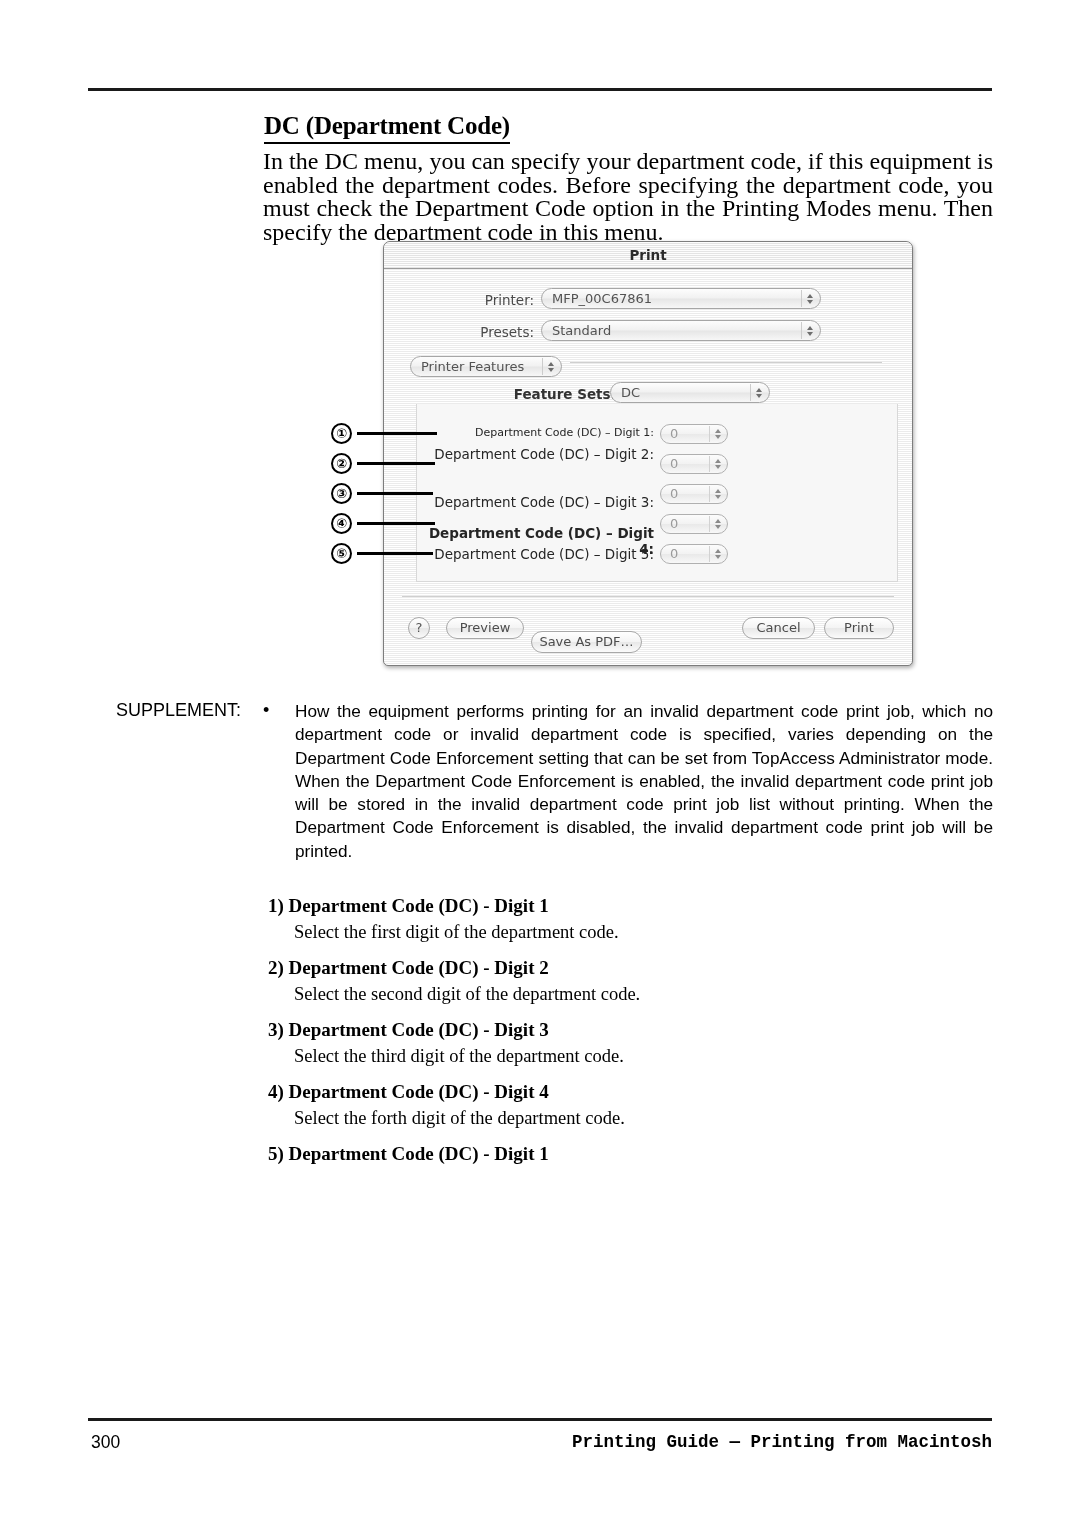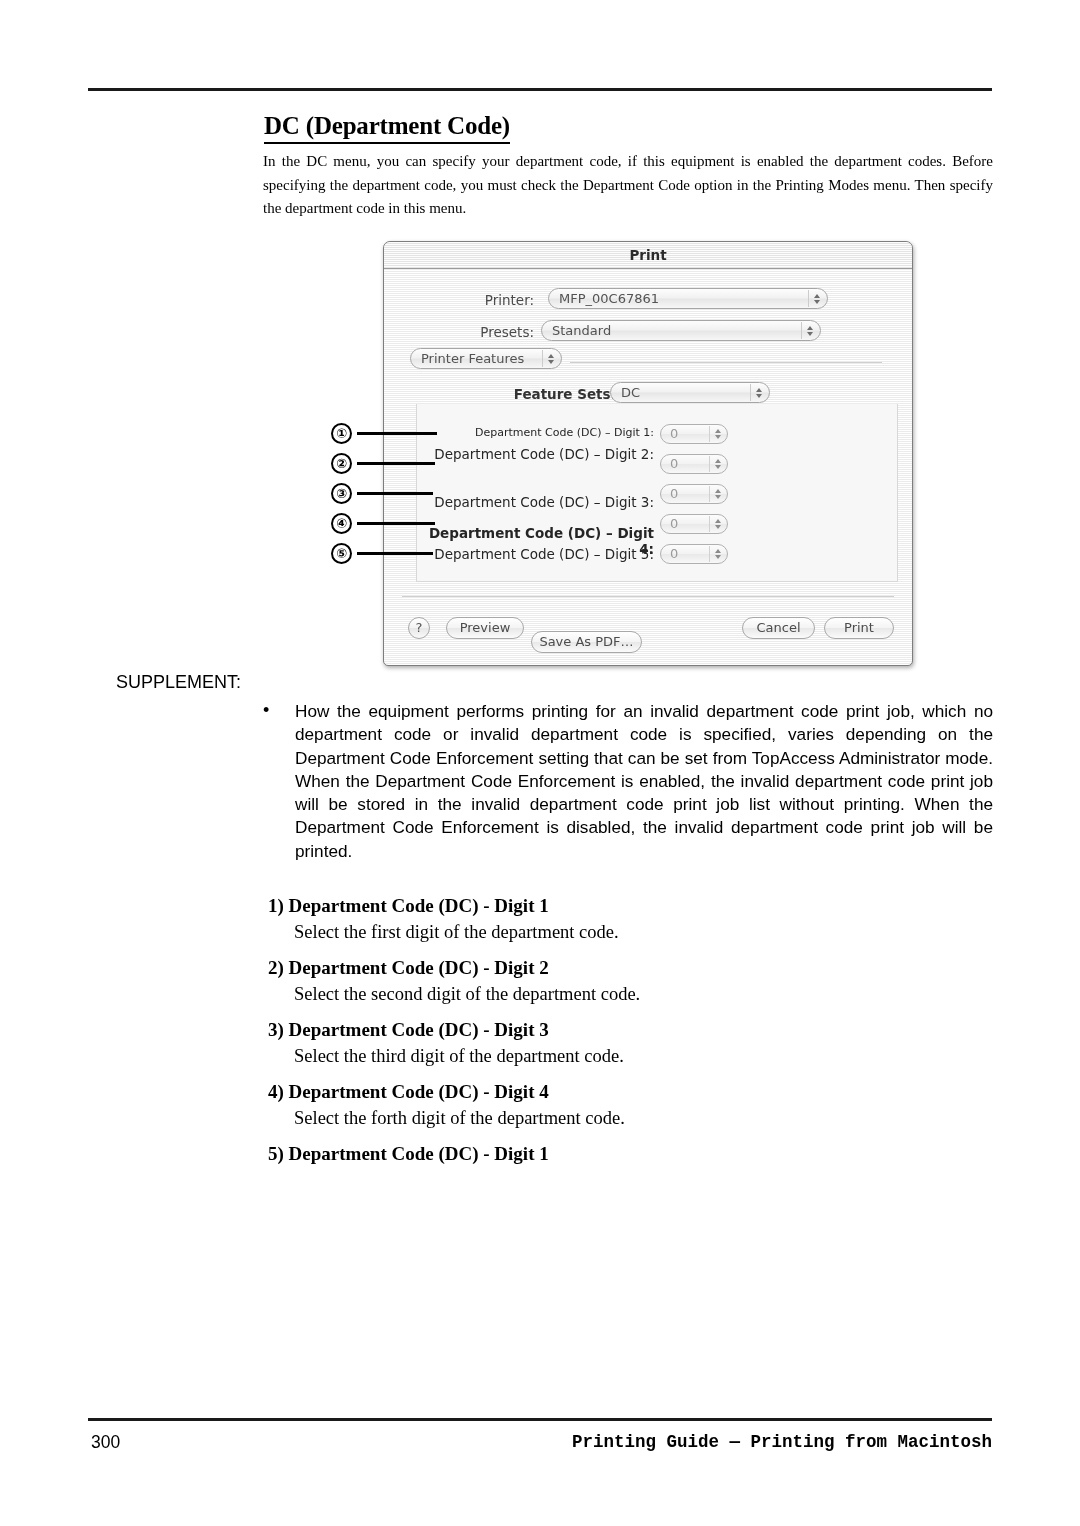--- a/index.html
+++ b/index.html
@@ -48,21 +48,21 @@
     line-height: 1.1;
     white-space: nowrap;
   }
 
   
   .intro-para {
     position: absolute;
     left: 263px;
     top: 150px;
     width: 730px;
-    font-size: 15px;
+    font-size: 24px;
     line-height: 23.5px;
     text-align: justify;
     text-justify: inter-word;
   }
 
   
   .dialog-wrap {
     position: absolute;
     left: 383px;
     top: 241px;
@@ -255,21 +255,21 @@
   .callout-line {
     position: absolute;
     height: 3px;
     background: #000;
   }
 
   
   .supp-label {
     position: absolute;
     left: 116px;
-    top: 672px;
+    top: 700px;
     font-family: "Liberation Sans", sans-serif;
     font-size: 18px;
     color: #000;
     white-space: nowrap;
   }
   .supp-bullet {
     position: absolute;
     left: 263px;
     top: 700px;
     font-family: "Liberation Sans", sans-serif;
@@ -341,38 +341,38 @@
 
 <div class="intro-para">In the DC menu, you can specify your department code, if this equipment is enabled the department codes.  Before specifying the department code, you must check the Department Code option in the Printing Modes menu.  Then specify the department code in this menu.</div>
 
 <div class="dialog-wrap">
   <div class="dialog">
 
     <div class="dlg-titlebar"></div>
     <div class="dlg-title">Print</div>
 
     <div class="dlg-row-label" style="left:60px; top:50px; width:90px;">Printer:</div>
-    <div class="popup" style="left:164px; top:46px; width:280px;">
+    <div class="popup" style="left:157px; top:46px; width:280px;">
       <span class="pv">MFP_00C67861</span>
       <span class="arrows">
         <span class="tri-up"></span>
           <span class="tri-dn"></span>
       </span>
     </div>
 
     <div class="dlg-row-label" style="left:60px; top:82px; width:90px;">Presets:</div>
     <div class="popup" style="left:157px; top:78px; width:280px;">
       <span class="pv">Standard</span>
       <span class="arrows">
         <span class="tri-up"></span>
           <span class="tri-dn"></span>
       </span>
     </div>
 
-    <div class="popup" style="left:26px; top:106px; width:152px;">
+    <div class="popup" style="left:26px; top:114px; width:152px;">
       <span class="pv">Printer Features</span>
       <span class="arrows">
         <span class="tri-up"></span>
           <span class="tri-dn"></span>
       </span>
     </div>
     <div class="hsep" style="left:186px; top:120px; width:312px;"></div>
 
     <div class="dlg-row-label bold" style="left:110px; top:144px; width:110px;margin-left:12px;">Feature Sets:</div>
     <div class="popup" style="left:226px; top:140px; width:160px;">

